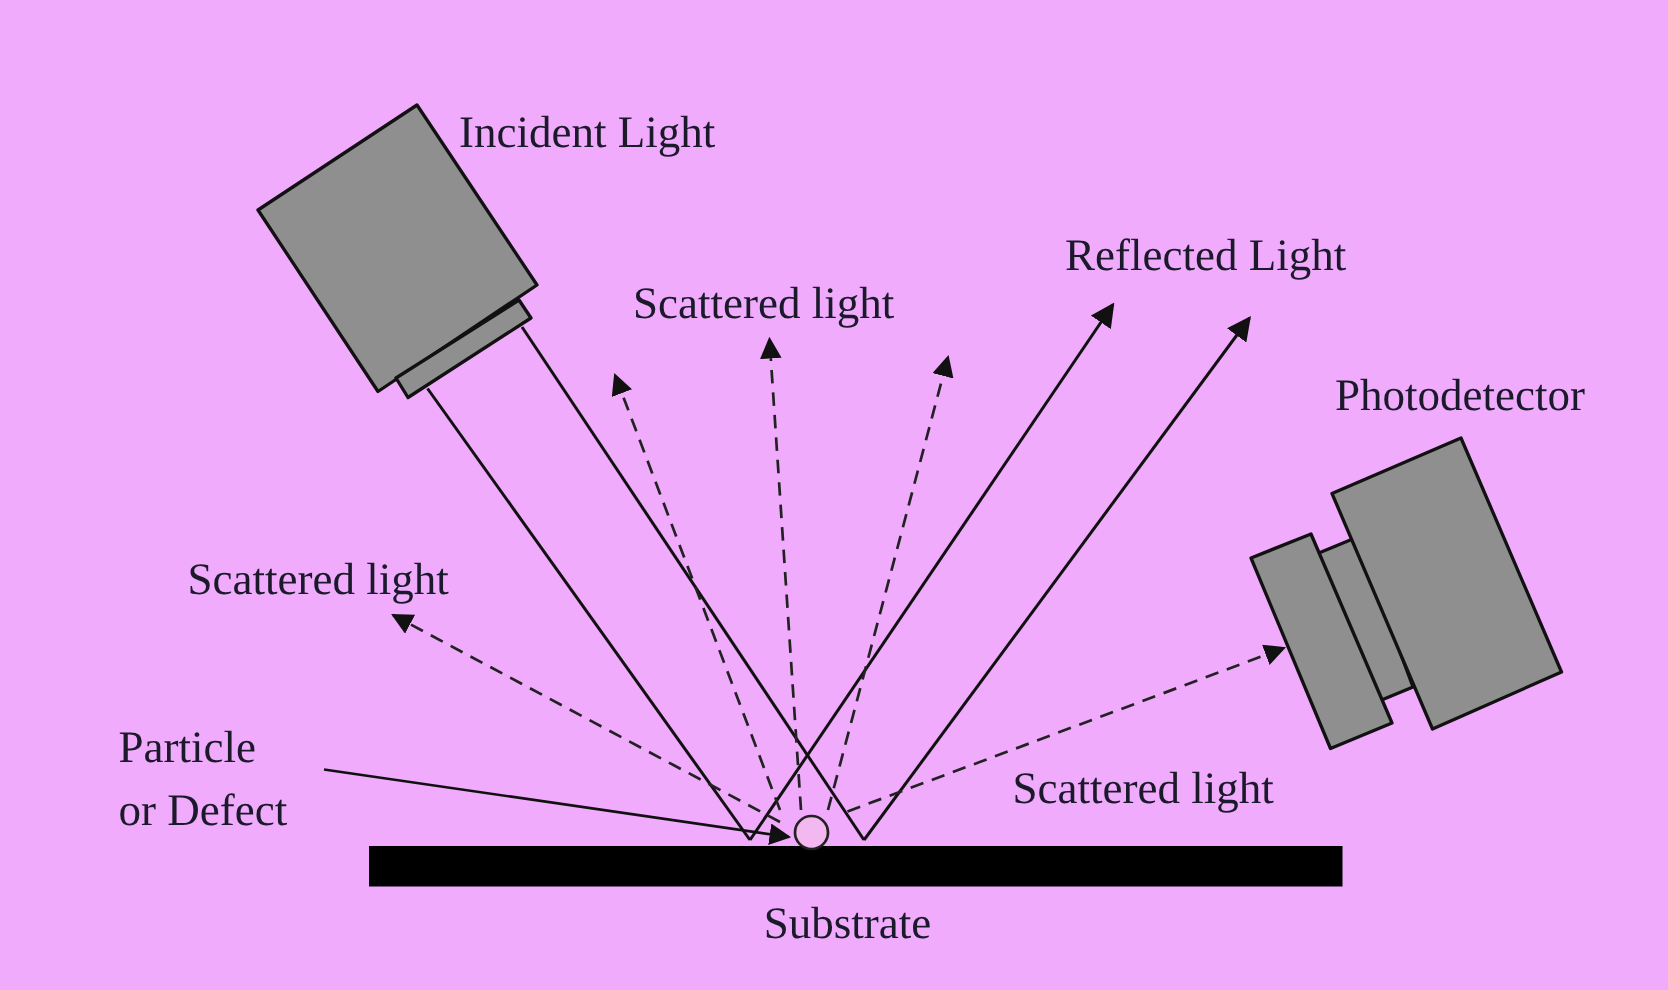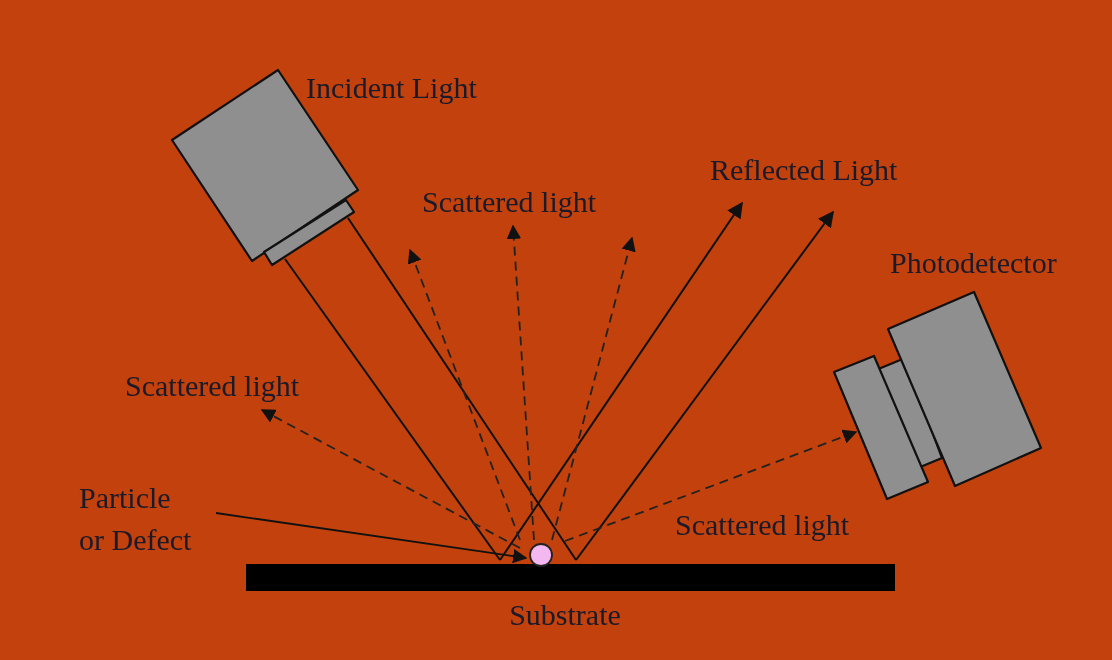--- a/index.html
+++ b/index.html
@@ -1,16 +1,16 @@
 <!DOCTYPE html>
 <html><head>
 <meta charset="utf-8">
 <style>
   html, body { margin: 0; padding: 0; background: #ffffff; }
-  #stage { position: relative; width: 1112px; height: 660px; background: #c2410c; overflow: hidden; }
+  #stage { position: relative; width: 1112px; height: 660px; background: #f0abfc; overflow: hidden; }
   svg { position: absolute; left: 0; top: 0; }
   .lbl { font-family: "Liberation Serif", "DejaVu Serif", serif; fill: #1a1a2a; font-size: 30px; }
   .solid { stroke: #111; stroke-width: 2; fill: none; }
   .dash { stroke: #222; stroke-width: 1.8; fill: none; stroke-dasharray: 9 6; }
   .box { fill: #8f8f8f; stroke: #111; stroke-width: 2.2; stroke-linejoin: round; }
 </style>
 </head>
 <body>
 
 <div id="stage">

